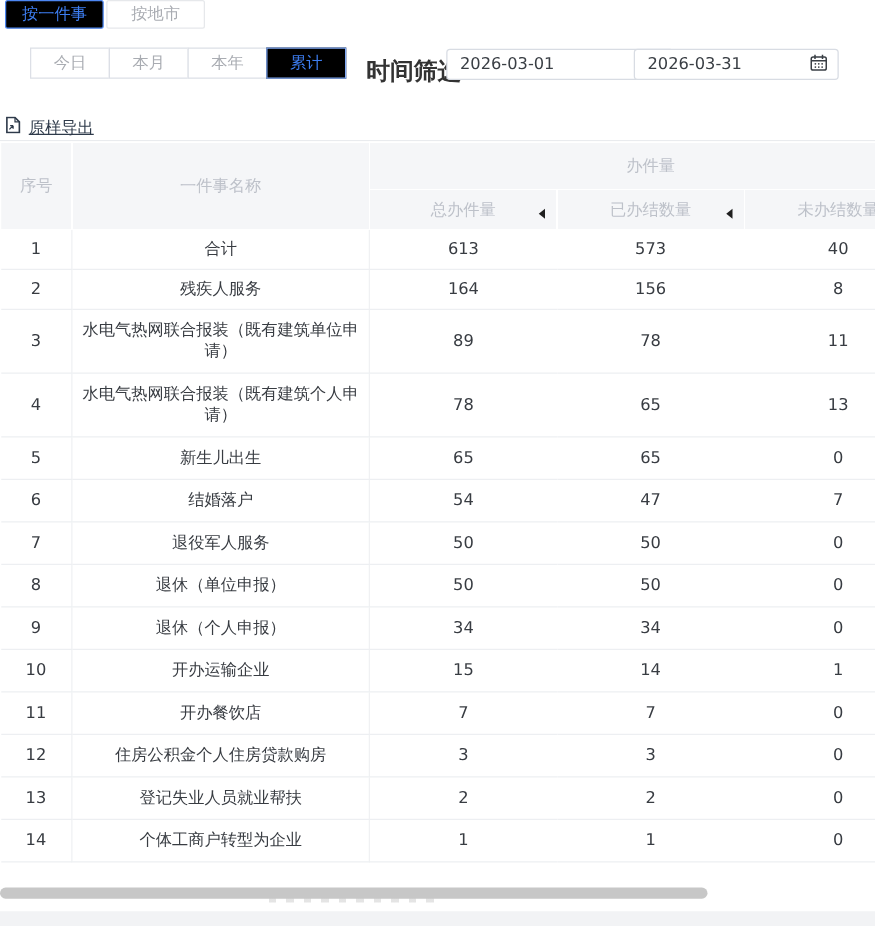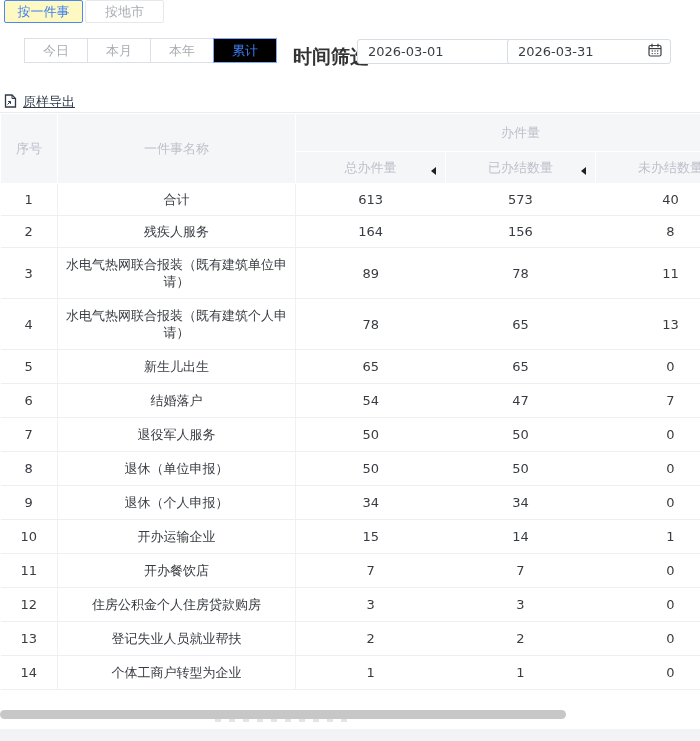--- a/index.html
+++ b/index.html
@@ -14,21 +14,21 @@
   }
 
   
   .view-tabs { position:absolute; top:0; left:4px; display:flex; }
   .view-tab {
     width:79px; height:23px; line-height:21px; text-align:center;
     font-size:13px; border:1px solid #e6e8eb; background:#fff; color:#a9acb2;
     border-radius:2px; cursor:pointer;
   }
   .view-tab + .view-tab { margin-left:2px; }
-  .view-tab.active { border-color:#4d87f2; background:#fef9c3; color:#3d7ef2; }
+  .view-tab.active { border-color:#4d87f2; background:#000000; color:#3d7ef2; }
 
   
   .period-group { position:absolute; top:38px; left:4px; display:flex;padding-left:20px; }
   .period-btn {
     width:64px; height:25px; line-height:23px; text-align:center;
     border:1px solid #dcdfe6; background:#fff; color:#a9acb2;
     font-size:13px; margin-left:-1px; cursor:pointer; position:relative;
   }
   .period-btn:first-child { margin-left:0; }
   .period-btn.active {

